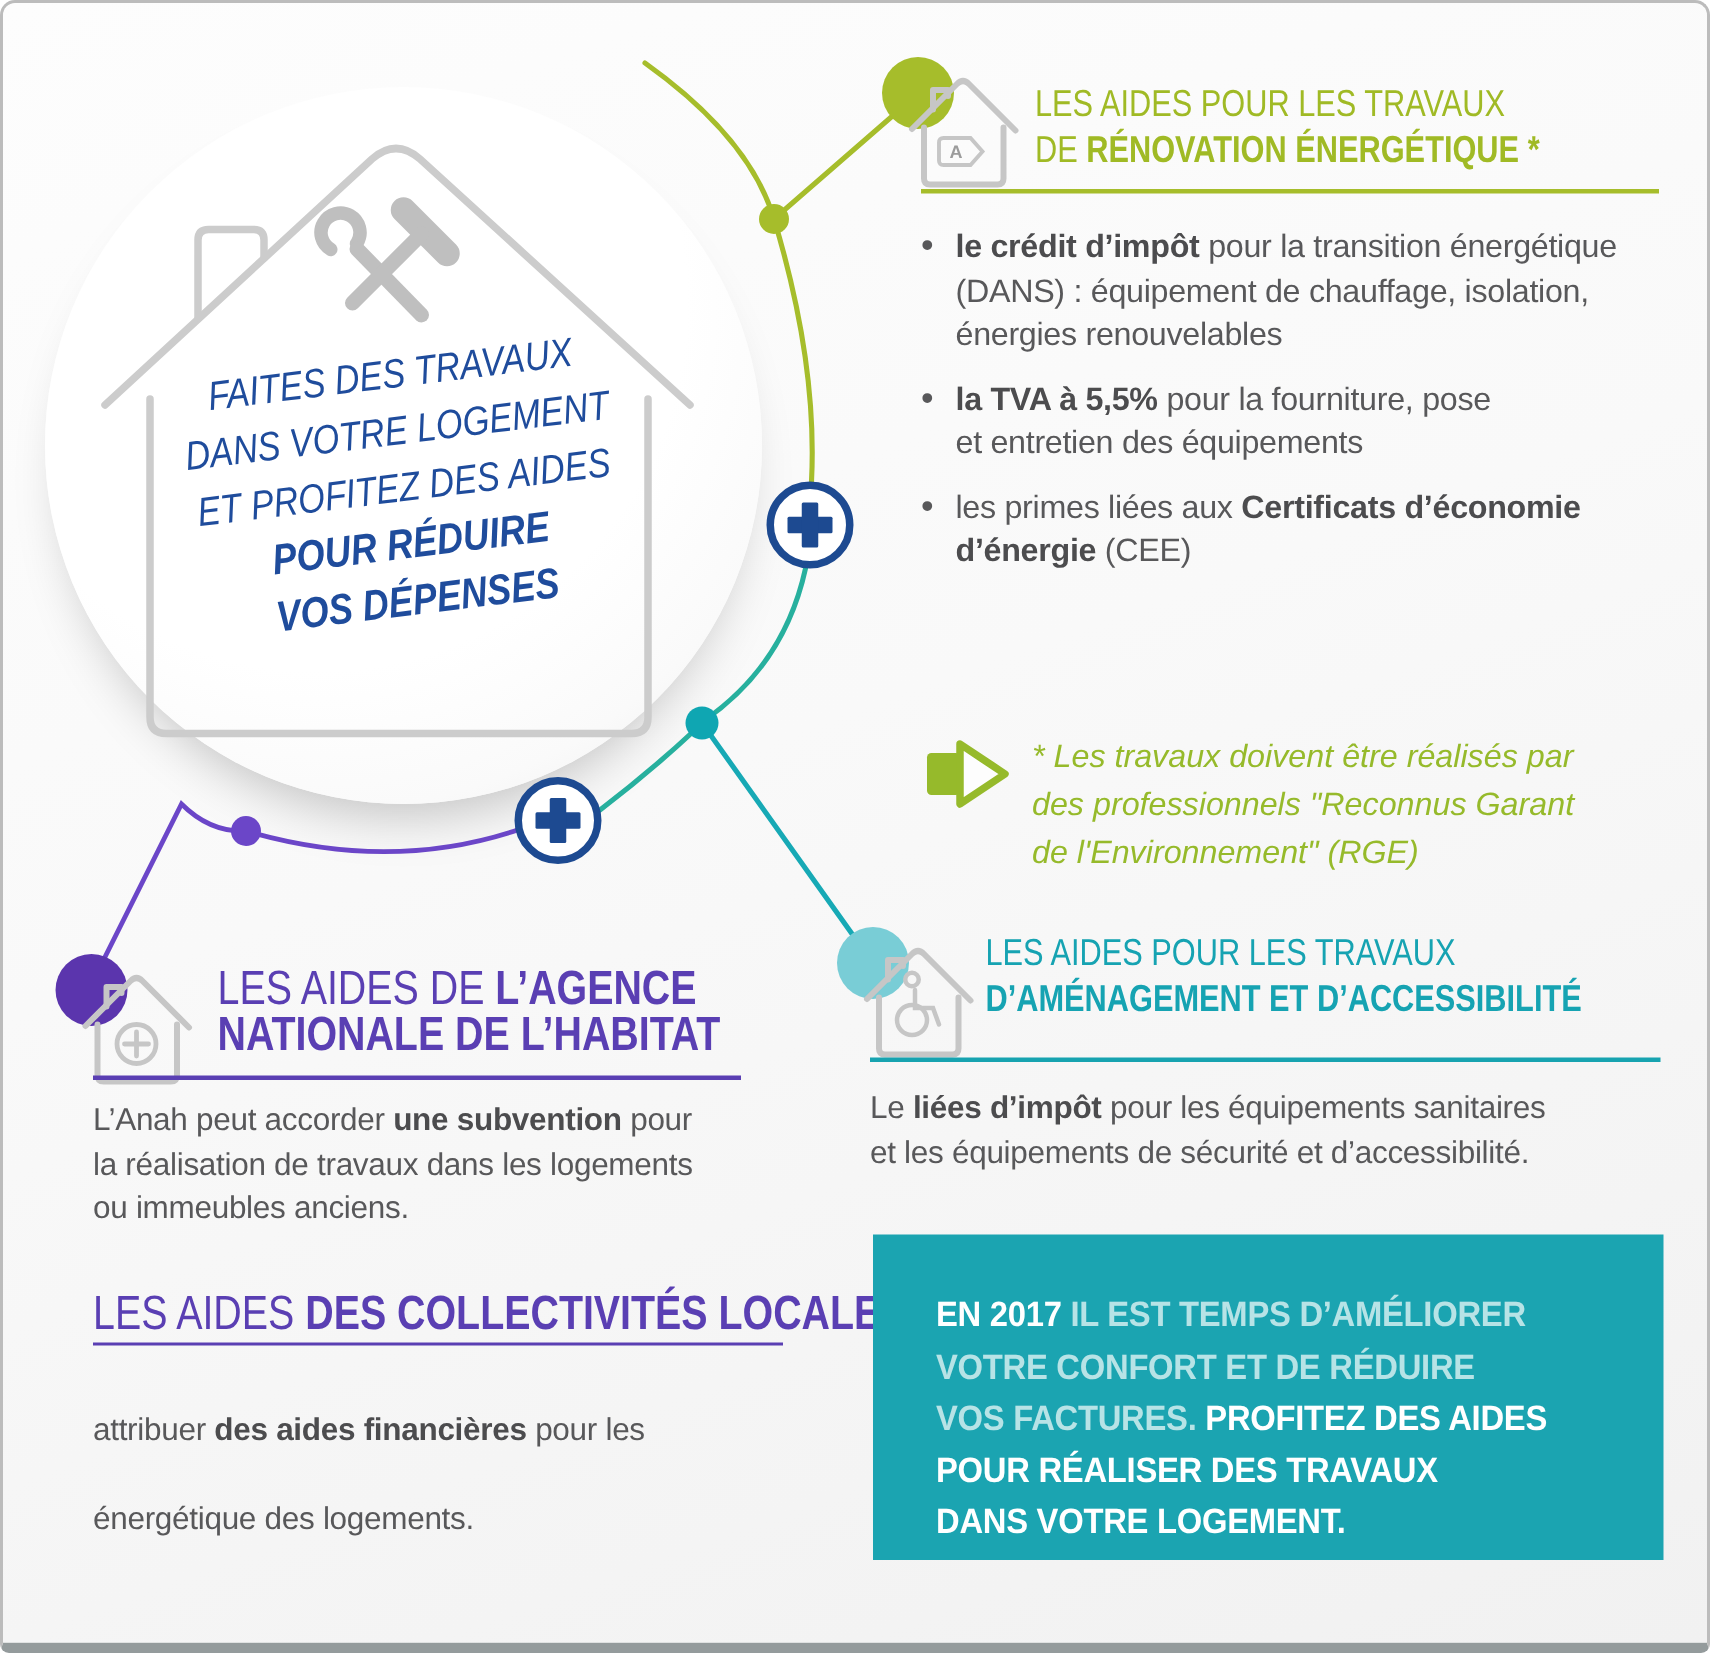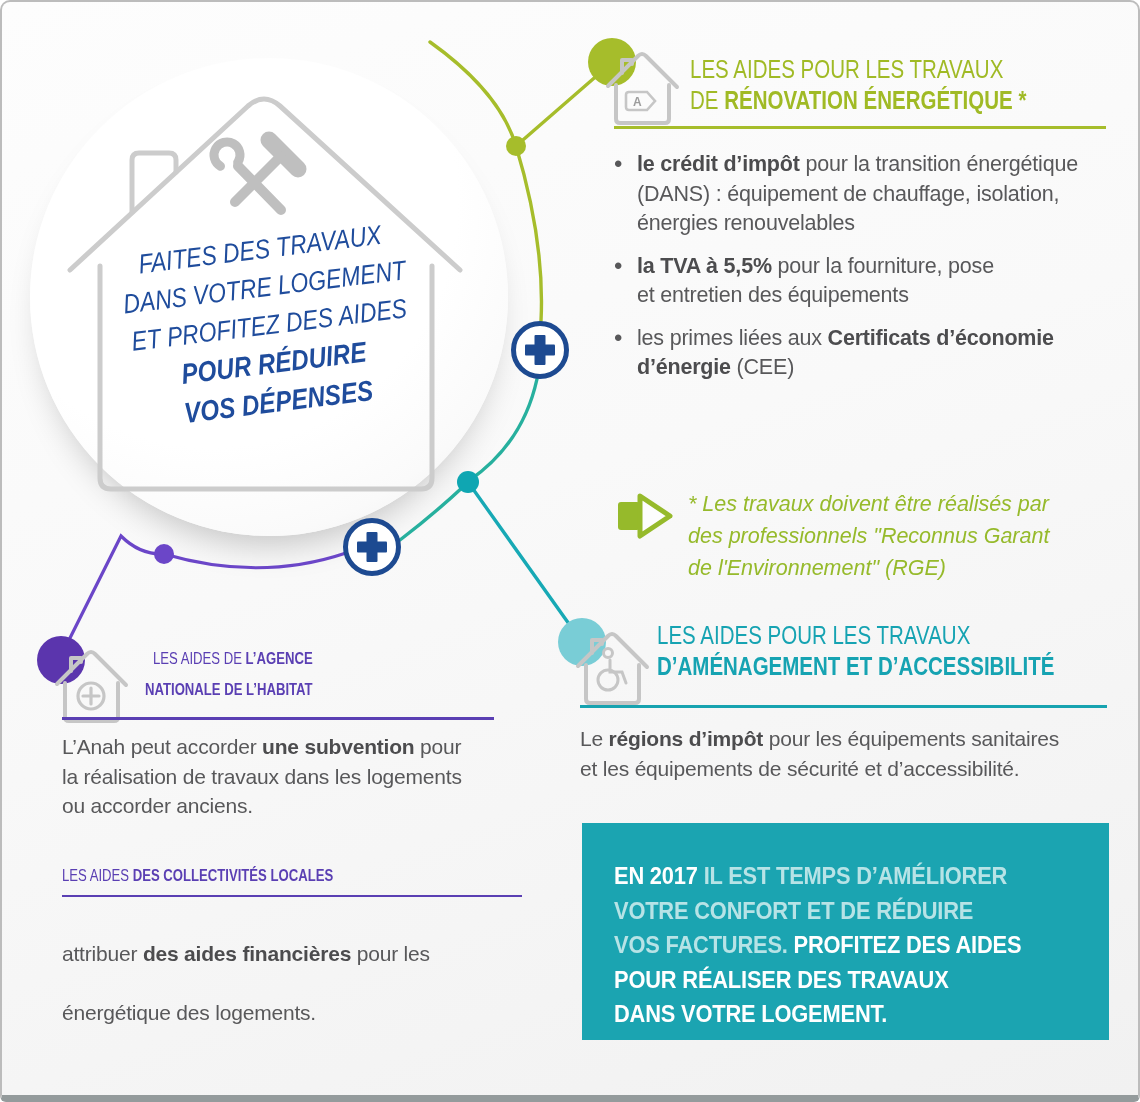--- a/index.html
+++ b/index.html
@@ -13,21 +13,21 @@
     box-shadow:0 22px 34px -14px rgba(0,0,0,.22);}
   .center-msg{left:95px;top:228px;width:345px;text-align:center;transform:rotate(-7deg);}
   .center-msg .inner{display:inline-block;transform:scaleX(.85);transform-origin:50% 50%;
     font-style:italic;color:#1f4c9c;font-size:27px;line-height:38px;font-weight:400;white-space:nowrap;}
   .center-msg .heavy{font-weight:700;font-size:28.5px;}
   
   .title{white-space:nowrap;line-height:31px;font-weight:400;}
   .title .inner{display:inline-block;transform:scaleX(.82);transform-origin:left top;white-space:nowrap;}
   .title .b{font-weight:700;}
   .t-green{color:#a0ba25;font-size:25px;}
-  .t-purple{color:#5a3fb3;font-size:16px;text-align:right;}
+  .t-purple{color:#5a3fb3;font-size:32px;}
   .t-teal{color:#16a3b2;font-size:25px;}
   .rule{height:3px;}
   .rule-green{background:#a6bd2b;}
   .rule-purple{background:#5a3fb3;}
   .rule-teal{background:#17a3b0;}
   
   .body-txt{color:#58585a;font-size:21px;line-height:29.5px;letter-spacing:-.2px;white-space:nowrap;}
   .body-txt .b{font-weight:700;color:#4c4c4e;}
   
   .bullets{list-style:none;margin:0;padding:0;width:520px;}
@@ -36,21 +36,21 @@
   .bullets li::before{content:"•";position:absolute;left:0;top:-1px;color:#58585a;font-size:24px;}
   .bullets .b{font-weight:700;color:#4c4c4e;}
   
   .note-txt{color:#96ba2b;font-style:italic;font-size:21.5px;line-height:32px;white-space:nowrap;}
   
   .plus{width:58px;height:58px;background:#fff;border:5px solid #1d4a91;border-radius:50%;box-sizing:border-box;}
   .plus::before,.plus::after{content:"";position:absolute;left:50%;top:50%;background:#1d4a91;border-radius:1px;}
   .plus::before{width:30px;height:11px;transform:translate(-50%,-50%);}
   .plus::after{width:11px;height:30px;transform:translate(-50%,-50%);}
   
-  .banner{left:580px;top:821px;width:527px;height:217px;background:#1ba4b1;box-sizing:border-box;padding:36px 0 0 32px;}
+  .banner{left:580px;top:821px;width:527px;height:217px;background:#1ba4b1;box-sizing:border-box;padding:36px 0 0 42px;}
   .banner .inner{display:inline-block;transform:scaleX(.93);transform-origin:left top;
     font-weight:700;font-size:23.5px;line-height:34.5px;letter-spacing:-.2px;white-space:nowrap;}
   .banner .white{color:#ffffff;}
   .banner .pale{color:#b7e3e6;}
   svg{display:block;}
 </style>
 </head>
 <body>
 
 <div class="canvas">
@@ -136,21 +136,21 @@
       <path d="M40,61 V95 Q40,99 44,99 H89 Q93,99 93,95 V61"></path>
       <circle cx="66" cy="74" r="13" stroke-width="3.2"></circle>
       <path d="M66,66 V82 M58,74 H74" stroke-width="3.2"></path>
     </g>
   </svg>
 
   <div class="abs title t-purple" style="left:143px;top:641px;">
     <div class="inner"><span>LES AIDES DE </span><span class="b">L’AGENCE</span><br><span class="b">NATIONALE DE L’HABITAT</span></div>
   </div>
   <div class="abs rule rule-purple" style="left:60px;top:715px;width:432px;"></div>
-  <div class="abs body-txt" style="left:60px;top:730px;"><span>L’Anah peut accorder </span><span class="b">une subvention</span><span> pour</span><br><span>la réalisation de travaux dans les logements</span><br><span>ou accorder anciens.</span></div>
+  <div class="abs body-txt" style="left:60px;top:730px;"><span>L’Anah peut accorder </span><span class="b">une subvention</span><span> pour</span><br><span>la réalisation de travaux dans les logements</span><br><span>ou immeubles anciens.</span></div>
 
   <div class="abs title t-purple" style="left:60px;top:858px;">
     <div class="inner"><span>LES AIDES </span><span class="b">DES COLLECTIVITÉS LOCALES</span></div>
   </div>
   <div class="abs rule rule-purple" style="left:60px;top:893px;width:460px;height:2px;"></div>
   <div class="abs body-txt" style="left:60px;top:907px;"><br><span>attribuer </span><span class="b">des aides financières</span><span> pour les</span><br><br><span>énergétique des logements.</span></div>
 
   <svg class="abs" style="left:544px;top:602px;" width="110" height="110" viewBox="0 0 110 110">
     <circle cx="36" cy="38" r="24" fill="#79cdd6"></circle>
     <g fill="none" stroke="#c6c6c6" stroke-width="4" stroke-linecap="round" stroke-linejoin="round">
@@ -162,19 +162,19 @@
       <circle cx="62" cy="49" r="4.5"></circle>
       <path d="M64,56 V68 H76 L80,79"></path>
       <circle cx="62" cy="76" r="10"></circle>
     </g>
   </svg>
 
   <div class="abs title t-teal" style="left:655px;top:618px;">
     <div class="inner"><span>LES AIDES POUR LES TRAVAUX</span><br><span class="b">D’AMÉNAGEMENT ET D’ACCESSIBILITÉ</span></div>
   </div>
   <div class="abs rule rule-teal" style="left:578px;top:703px;width:527px;"></div>
-  <div class="abs body-txt" style="left:578px;top:722px;"><span>Le </span><span class="b">régions d’impôt</span><span> pour les équipements sanitaires</span><br><span>et les équipements de sécurité et d’accessibilité.</span></div>
+  <div class="abs body-txt" style="left:578px;top:722px;"><span>Le </span><span class="b">liées d’impôt</span><span> pour les équipements sanitaires</span><br><span>et les équipements de sécurité et d’accessibilité.</span></div>
 
   <div class="abs banner">
     <div class="inner"><span class="white">EN 2017 </span><span class="pale">IL EST TEMPS D’AMÉLIORER</span><br><span class="pale">VOTRE CONFORT ET DE RÉDUIRE</span><br><span class="pale">VOS FACTURES. </span><span class="white">PROFITEZ DES AIDES</span><br><span class="white">POUR RÉALISER DES TRAVAUX</span><br><span class="white">DANS VOTRE LOGEMENT.</span></div>
   </div>
 
 </div>
 
 </body></html>

